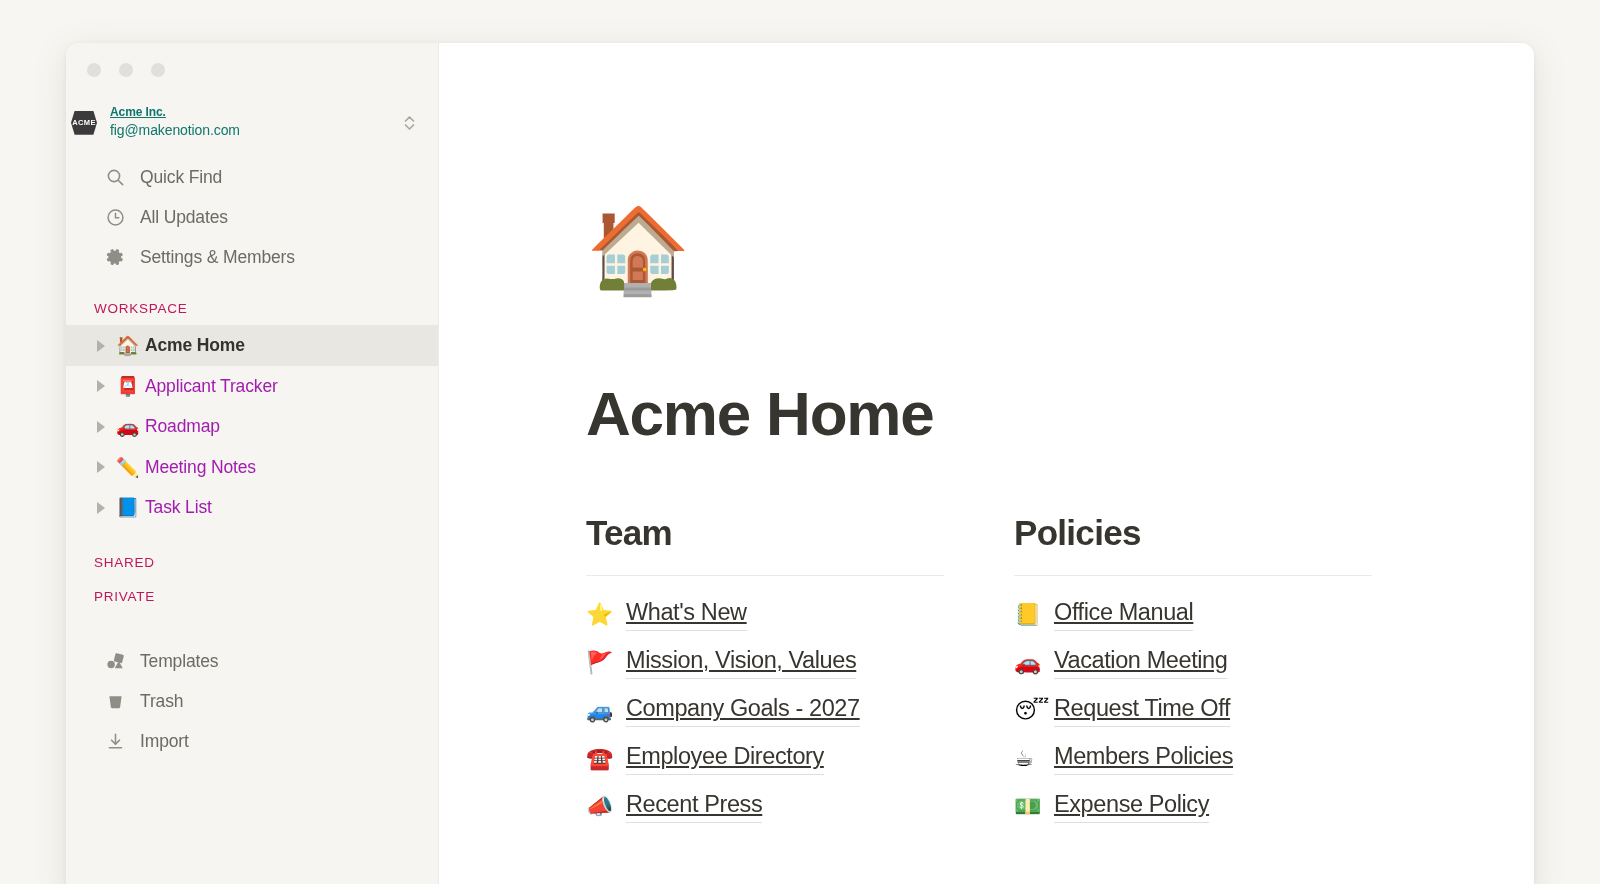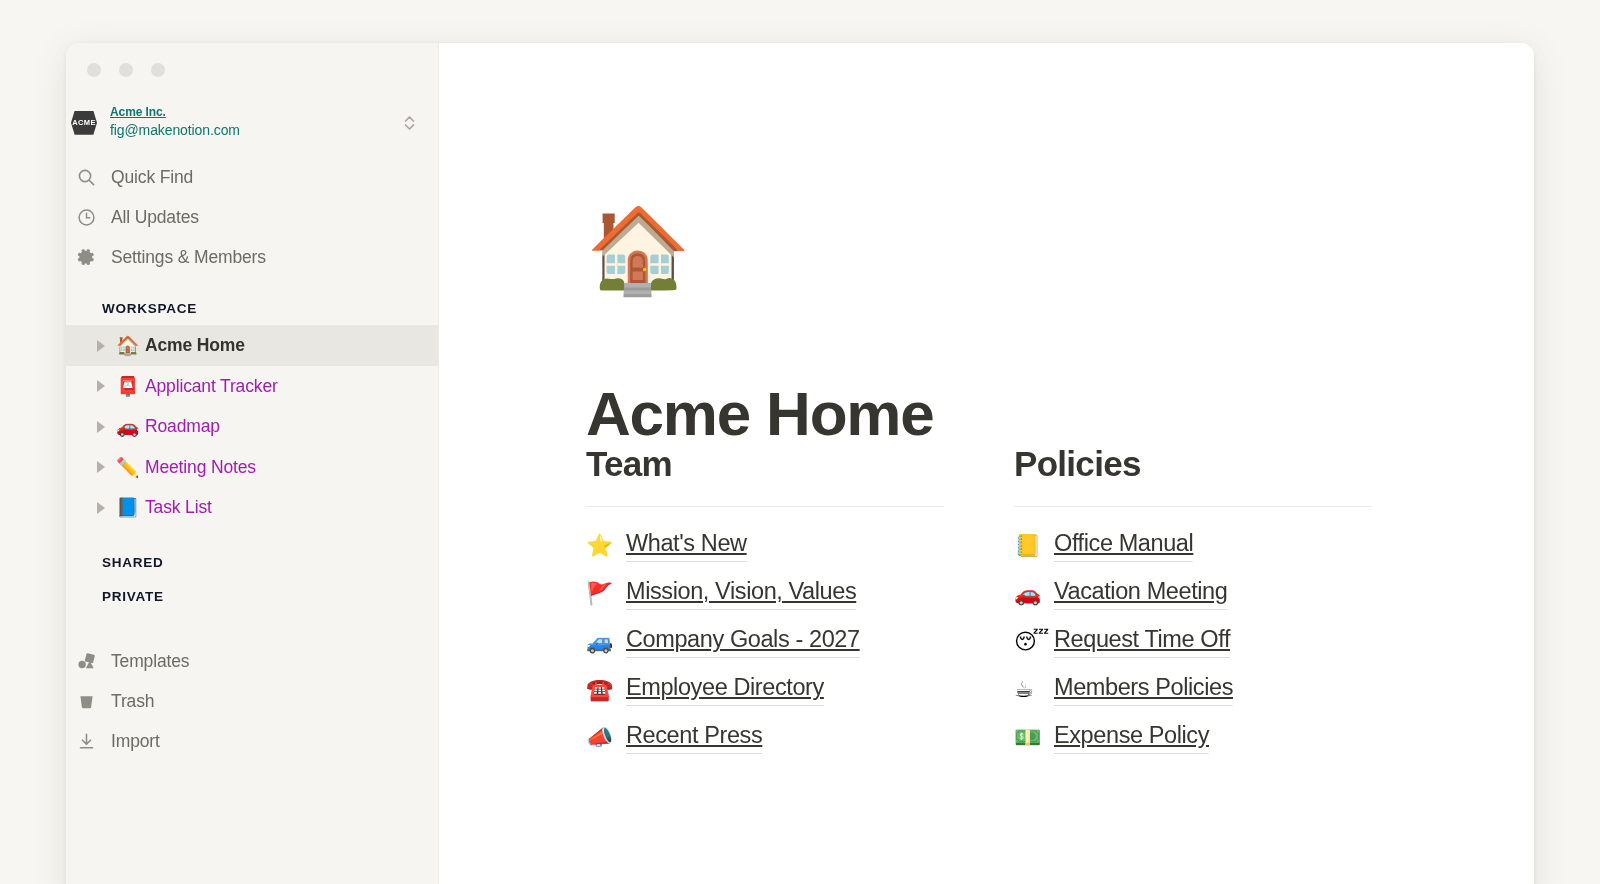--- a/index.html
+++ b/index.html
@@ -111,21 +111,21 @@
     justify-content: center;
     cursor: pointer;
   }
 
   
   .nav-list { margin-top: 12px; }
   .nav-row {
     display: flex;
     align-items: center;
     height: 40px;
-    padding-left: 11px;
+    padding-left: 40px;
     cursor: pointer;
     box-sizing: border-box;
   }
   .nav-row .nav-ico {
     width: 22px;
     flex: 0 0 22px;
     display: flex;
     align-items: center;
     justify-content: flex-start;
     color: #8e8d86;
@@ -133,24 +133,24 @@
   }
   .nav-row .nav-label {
     font-size: 17.5px;
     color: #6c6b64;
     letter-spacing: -0.15px;
   }
 
   
   .section-label {
     font-size: 13.5px;
-    font-weight: bold;
+    font-weight: normal;
     letter-spacing: 0.75px;
-    color: #0f172a;
-    padding-left: 36px;
+    color: #be185d;
+    padding-left: 28px;
     height: 34px;
     display: flex;
     align-items: center;
   }
   .section-label.workspace { margin-top: 14px; }
   .section-label.shared { margin-top: 18px; }
 
   
   .page-row {
     display: flex;
@@ -216,20 +216,21 @@
     font-size: 62px;
     font-weight: bold;
     color: #37352f;
     letter-spacing: -1.2px;
     line-height: 1;
     margin-top: 77px;
   }
 
   .columns {
     display: flex;
+    margin-top: 69px;
     align-items: center;
   }
   .column { width: 358px; }
   .column + .column { margin-left: 70px; }
 
   .col-title {
     font-size: 35px;
     font-weight: bold;
     color: #37352f;
     letter-spacing: -0.7px;

